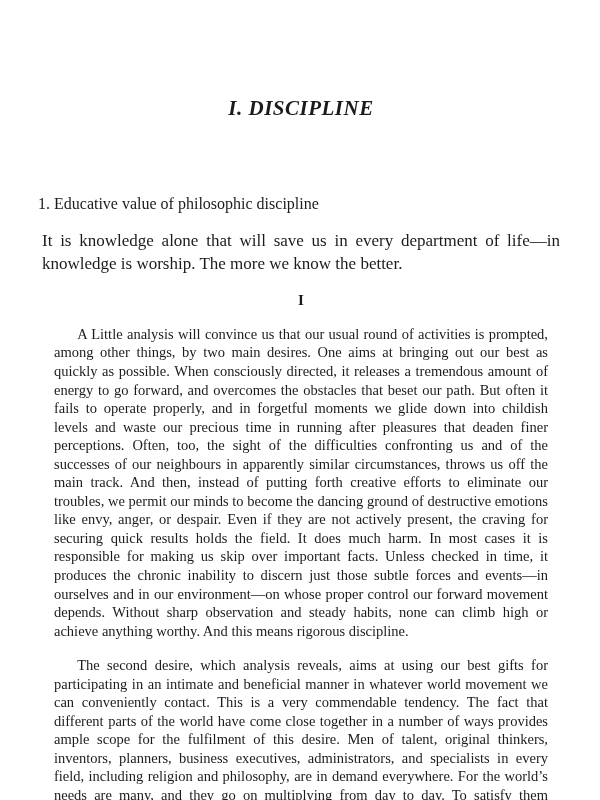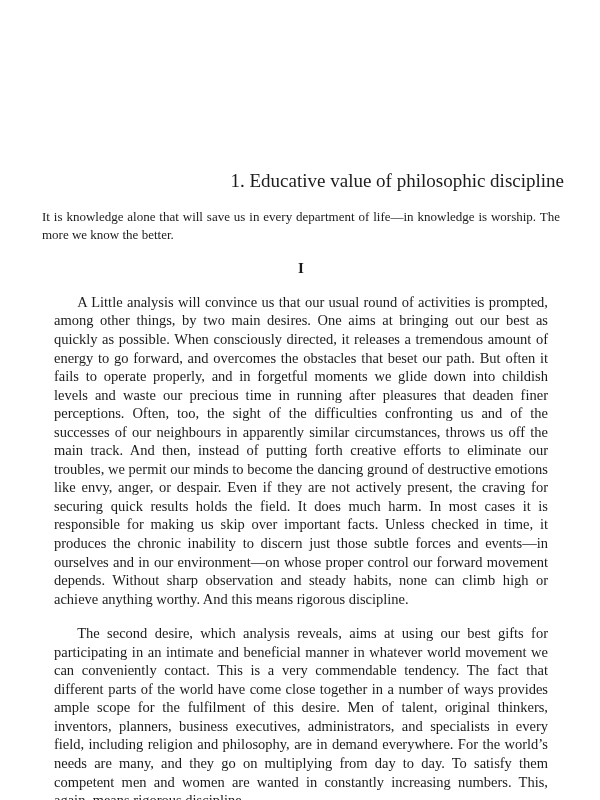--- a/index.html
+++ b/index.html
@@ -24,27 +24,27 @@
   .chapter-title {
     margin: 0;
     text-align: center;
     font-size: 21px;
     font-weight: bold;
     font-style: italic;
     letter-spacing: 0.5px;
   }
   .section-title {
     margin: 74px 0 10px 0;
-    text-align: right;
-    font-size: 19px;
+    text-align: left;
+    font-size: 16px;
     font-weight: normal;
   }
   .epigraph {
     margin: 16px 4px;
-    font-size: 13px;
+    font-size: 17px;
     line-height: 1.38;
   }
   .epigraph-text {
     margin: 0;
     text-align: justify;
   }
   .epigraph-attribution {
     margin: 3px 0 0 0;
     text-align: right;
   }
@@ -62,20 +62,21 @@
   .paragraph {
     margin: 16px;
     text-indent: 1.6em;
   }
 </style>
 </head>
 <body>
 
 <div class="page">
 
+  <h1 class="chapter-title">I. DISCIPLINE</h1>
 
   <h2 class="section-title">1. Educative value of philosophic discipline</h2>
 
   <div class="epigraph">
     <p class="epigraph-text">It is knowledge alone that will save us in every department of life—in knowledge is worship. The more we know the better.</p>
   </div>
 
   <div class="section-number">I</div>
 
   <div class="body-text">

